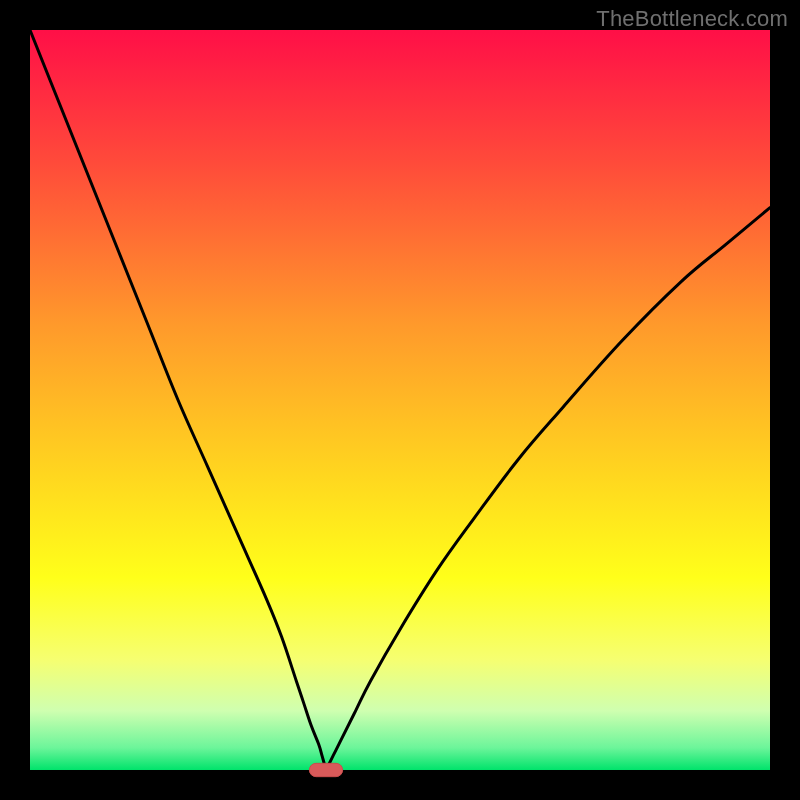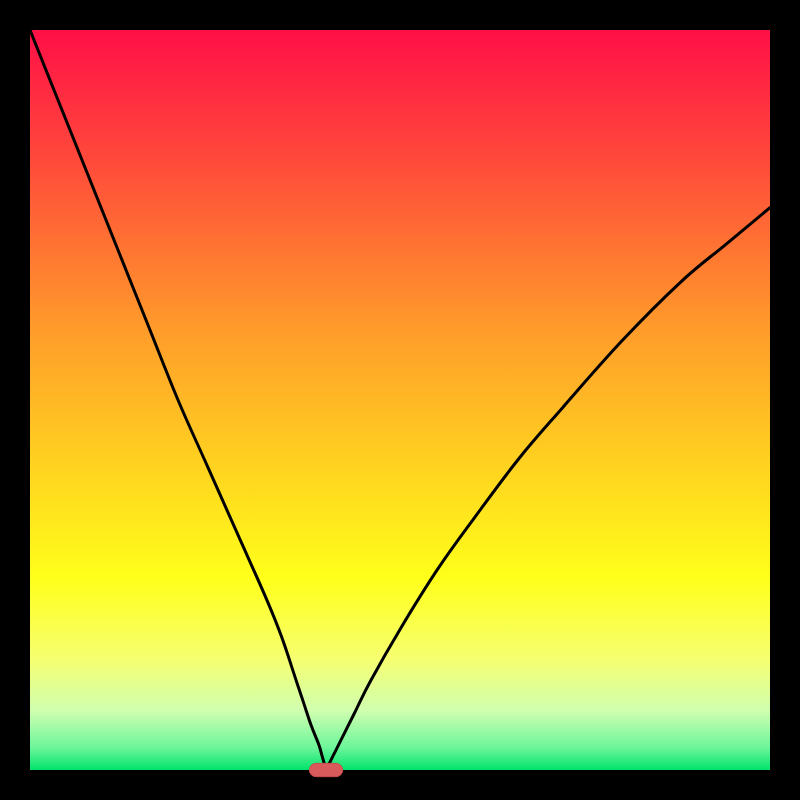--- a/index.html
+++ b/index.html
@@ -51,13 +51,14 @@
 </head>
 <body>
 
 <div class="frame" style="background: rgb(0, 0, 0);">
   <div class="plot-area" id="plot-area" style="background: linear-gradient(rgb(255, 15, 71) 0%, rgb(255, 75, 58) 18%, rgb(255, 154, 43) 40%, rgb(255, 214, 31) 60%, rgb(255, 255, 26) 74%, rgb(246, 255, 112) 85%, rgb(207, 255, 176) 92%, rgb(108, 245, 154) 97%, rgb(0, 227, 107) 100%);"></div>
   <svg class="curves" id="curves" viewBox="0 0 740 740" preserveAspectRatio="none">
       <path d="M 0,0 C 5.328,13.32 18.944000000000003,47.36 29.6,74 C 40.256,100.64 48.544000000000004,121.36 59.2,148 C 69.856,174.64 78.14399999999999,195.36 88.8,222 C 99.456,248.64 107.744,269.36 118.4,296 C 129.056,322.64 137.344,344.692 148,370 C 158.656,395.308 166.944,412.624 177.6,436.6 C 188.256,460.576 196.544,479.224 207.20000000000002,503.2 C 217.85600000000002,527.1759999999999 228.80800000000002,551.1519999999999 236.8,569.8 C 244.792,588.448 246.27200000000002,592.1479999999999 251.60000000000002,606.8 C 256.928,621.452 262.404,639.212 266.4,651.2 C 270.39599999999996,663.1880000000001 271.136,665.408 273.8,673.4 C 276.464,681.3919999999999 278.536,688.274 281.2,695.6 C 283.864,702.926 286.60200000000003,708.5056000000001 288.6,714.1 C 290.598,719.6944 290.968,722.0179999999999 292.3,726.68 C 293.632,731.342 295.334,737.6024 296,740" fill="none" stroke="#000000" stroke-width="3" stroke-linecap="round"></path>
       <path d="M 296,740 C 297.332,737.336 300.736,730.528 303.4,725.2 C 306.06399999999996,719.8720000000001 306.80400000000003,718.3919999999999 310.8,710.4 C 314.796,702.408 320.272,691.4559999999999 325.6,680.8 C 330.92800000000005,670.144 332.408,665.8520000000001 340.40000000000003,651.2 C 348.39200000000005,636.548 358.012,619.38 370,599.4 C 381.988,579.42 393.68000000000006,560.1800000000001 407.00000000000006,540.2 C 420.32000000000005,520.22 429.348,508.38 444,488.4 C 458.652,468.41999999999996 472.41600000000005,449.17999999999995 488.40000000000003,429.2 C 504.384,409.22 514.1519999999999,398.71200000000005 532.8,377.40000000000003 C 551.448,356.088 570.688,333.444 592,310.8 C 613.312,288.156 632.552,268.91599999999994 651.2,251.59999999999997 C 669.8480000000001,234.28399999999996 679.6159999999999,227.92000000000002 695.5999999999999,214.60000000000002 C 711.584,201.28000000000003 732.008,184.26000000000002 740,177.60000000000002" fill="none" stroke="#000000" stroke-width="3" stroke-linecap="round"></path>
       <rect x="279.35" y="733.34" width="33.3" height="13.319999999999999" rx="6.659999999999999" fill="#d95a5a" stroke="#c94d4d" stroke-width="1" class="marker"></rect>
     </svg>
+  <div class="watermark">TheBottleneck.com</div>
 </div>
 
 </body></html>

